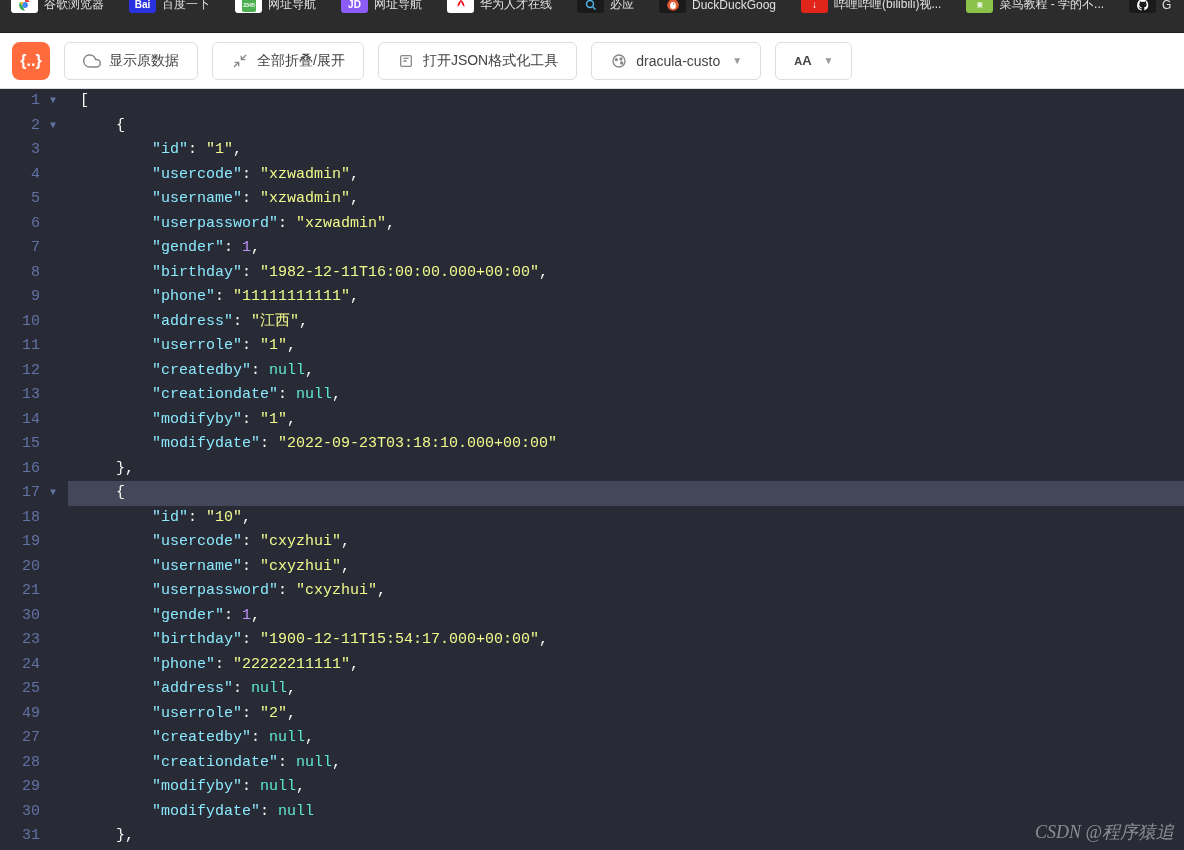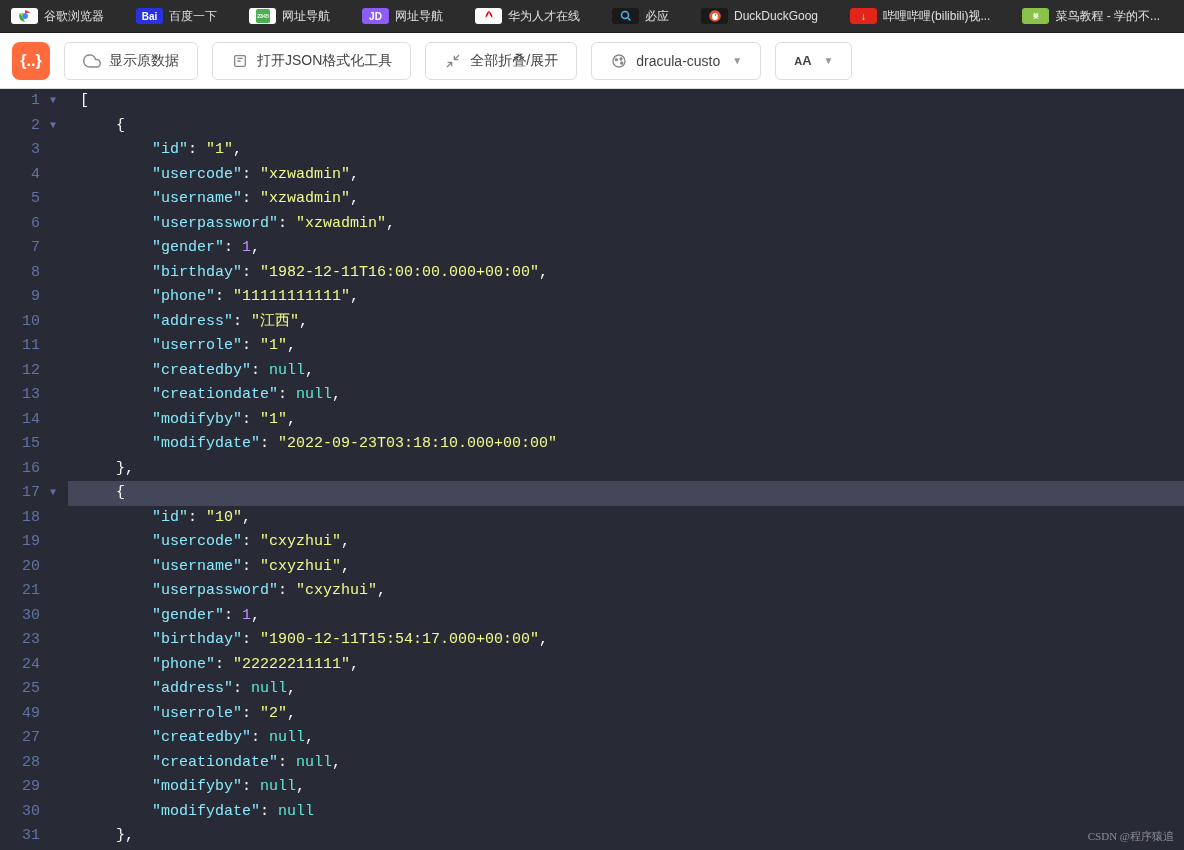--- a/index.html
+++ b/index.html
@@ -7,23 +7,23 @@
   font-family: "Microsoft YaHei", Arial, sans-serif;
   background: #282a36;
   width: 1184px;
   height: 850px;
   overflow: hidden;
 }
 .bookmark-bar {
   background: #2c2c2c;
   height: 30px;
   display: flex;
-  align-items: center;
+  align-items: flex-end;
   padding: 16px 3px;
-  gap: 16px;
+  gap: 9px;
   font-size: 12px;
   color: #e0e0e0;
   border-bottom: 1px solid #1a1a1a;
 }
 .bookmark {
   display: flex;
   align-items: center;
   gap: 6px;
   padding: 3px 8px;
   border-radius: 3px;
@@ -92,22 +92,23 @@
 .p-key { color: #8be9fd; }
 .p-string { color: #f1fa8c; }
 .p-number { color: #bd93f9; }
 .p-null { color: #5eead4; }
 .p-punct { color: #f8f8f2; }
 .watermark {
   position: fixed;
   right: 10px;
   bottom: 6px;
   color: rgba(220,220,220,0.55);
-  font-size: 11px;
+  font-size: 18px;
   font-family: "Microsoft YaHei";
+  font-style: italic;
 }
 </style>
 </head>
 <body>
 
 <div class="bookmark-bar" id="bookmark-bar">
     <div class="bookmark">
       <span class="bk-icon" style="background: rgb(255, 255, 255); color: rgb(51, 51, 51);">
         <svg width="14" height="14" viewBox="0 0 24 24">
           <circle cx="12" cy="12" r="10" fill="#fff"></circle>
@@ -195,34 +196,34 @@
       <svg width="18" height="18" viewBox="0 0 24 24" fill="none" stroke="#888" stroke-width="2">
           <path d="M18 10h-1.26A8 8 0 1 0 9 20h9a5 5 0 0 0 0-10z"></path>
         </svg>
     </span>
     <span>显示原数据</span>
   </button>
 
   <button class="tb-btn">
     <span class="tb-icon">
       <svg width="16" height="16" viewBox="0 0 24 24" fill="none" stroke="#888" stroke-width="2">
+          <path d="M4 14h6v6M20 10h-6V4M14 10l7-7M3 21l7-7"></path>
+        </svg>
+    </span>
+    <span>全部折叠/展开</span>
+  </button>
+
+  <button class="tb-btn">
+    <span class="tb-icon">
+      <svg width="16" height="16" viewBox="0 0 24 24" fill="none" stroke="#888" stroke-width="2">
           <rect x="4" y="4" width="16" height="16" rx="2"></rect>
           <path d="M8 8h8M8 12h5"></path>
         </svg>
     </span>
     <span>打开JSON格式化工具</span>
-  </button>
-
-  <button class="tb-btn">
-    <span class="tb-icon">
-      <svg width="16" height="16" viewBox="0 0 24 24" fill="none" stroke="#888" stroke-width="2">
-          <path d="M4 14h6v6M20 10h-6V4M14 10l7-7M3 21l7-7"></path>
-        </svg>
-    </span>
-    <span>全部折叠/展开</span>
   </button>
 
   <button class="tb-btn">
     <span class="tb-icon">
       <svg width="16" height="16" viewBox="0 0 24 24" fill="none" stroke="#888" stroke-width="2">
           <circle cx="12" cy="12" r="9"></circle>
           <circle cx="8" cy="10" r="1.5" fill="#888"></circle>
           <circle cx="15" cy="9" r="1.5" fill="#888"></circle>
           <circle cx="16" cy="15" r="1.5" fill="#888"></circle>
         </svg>

